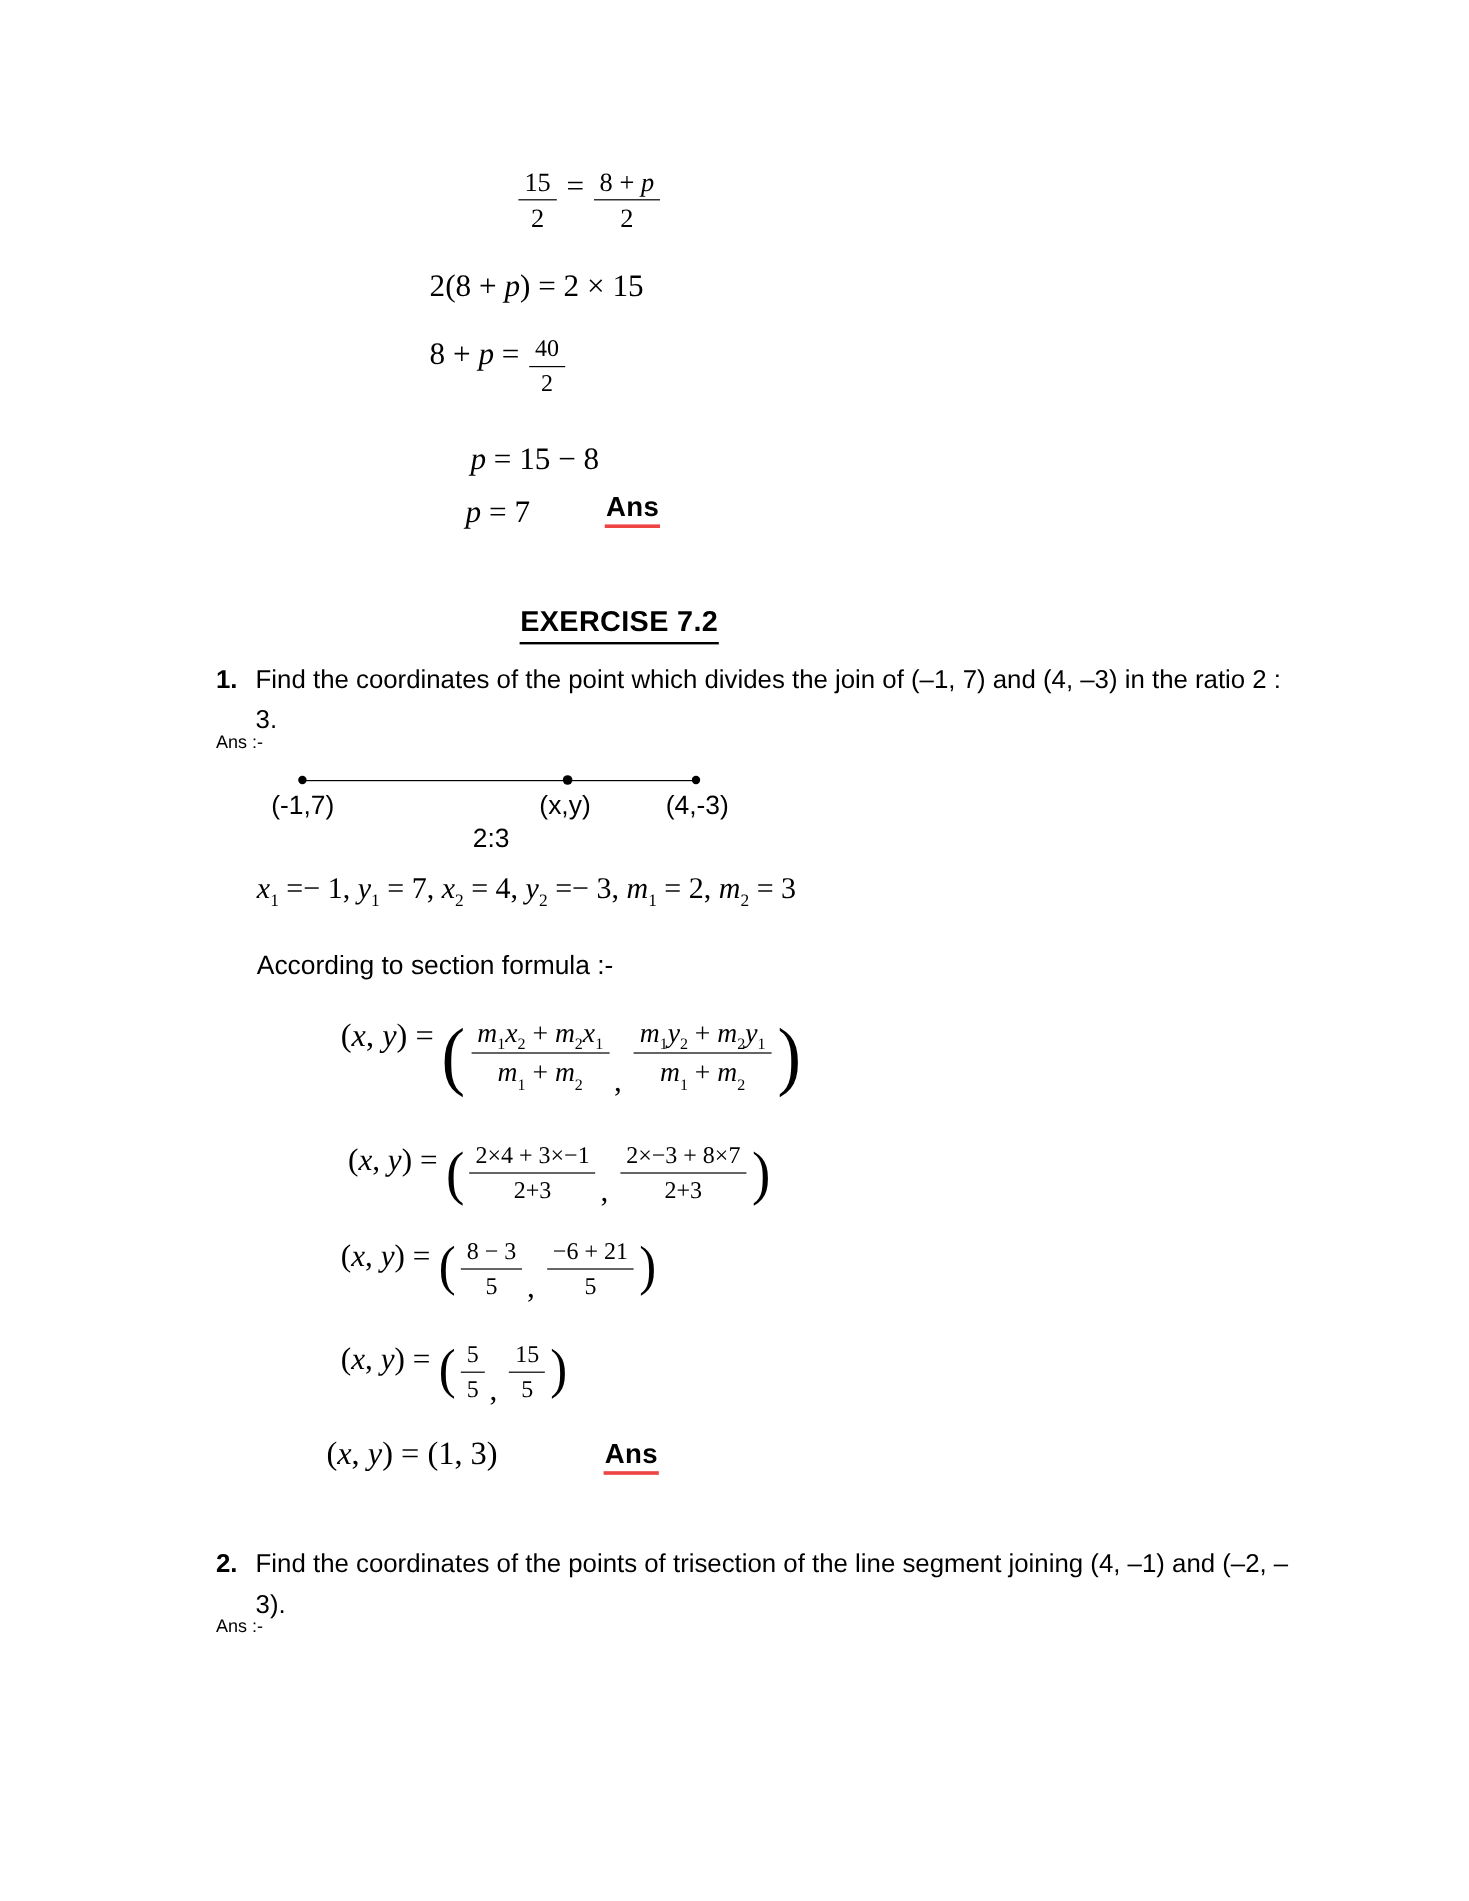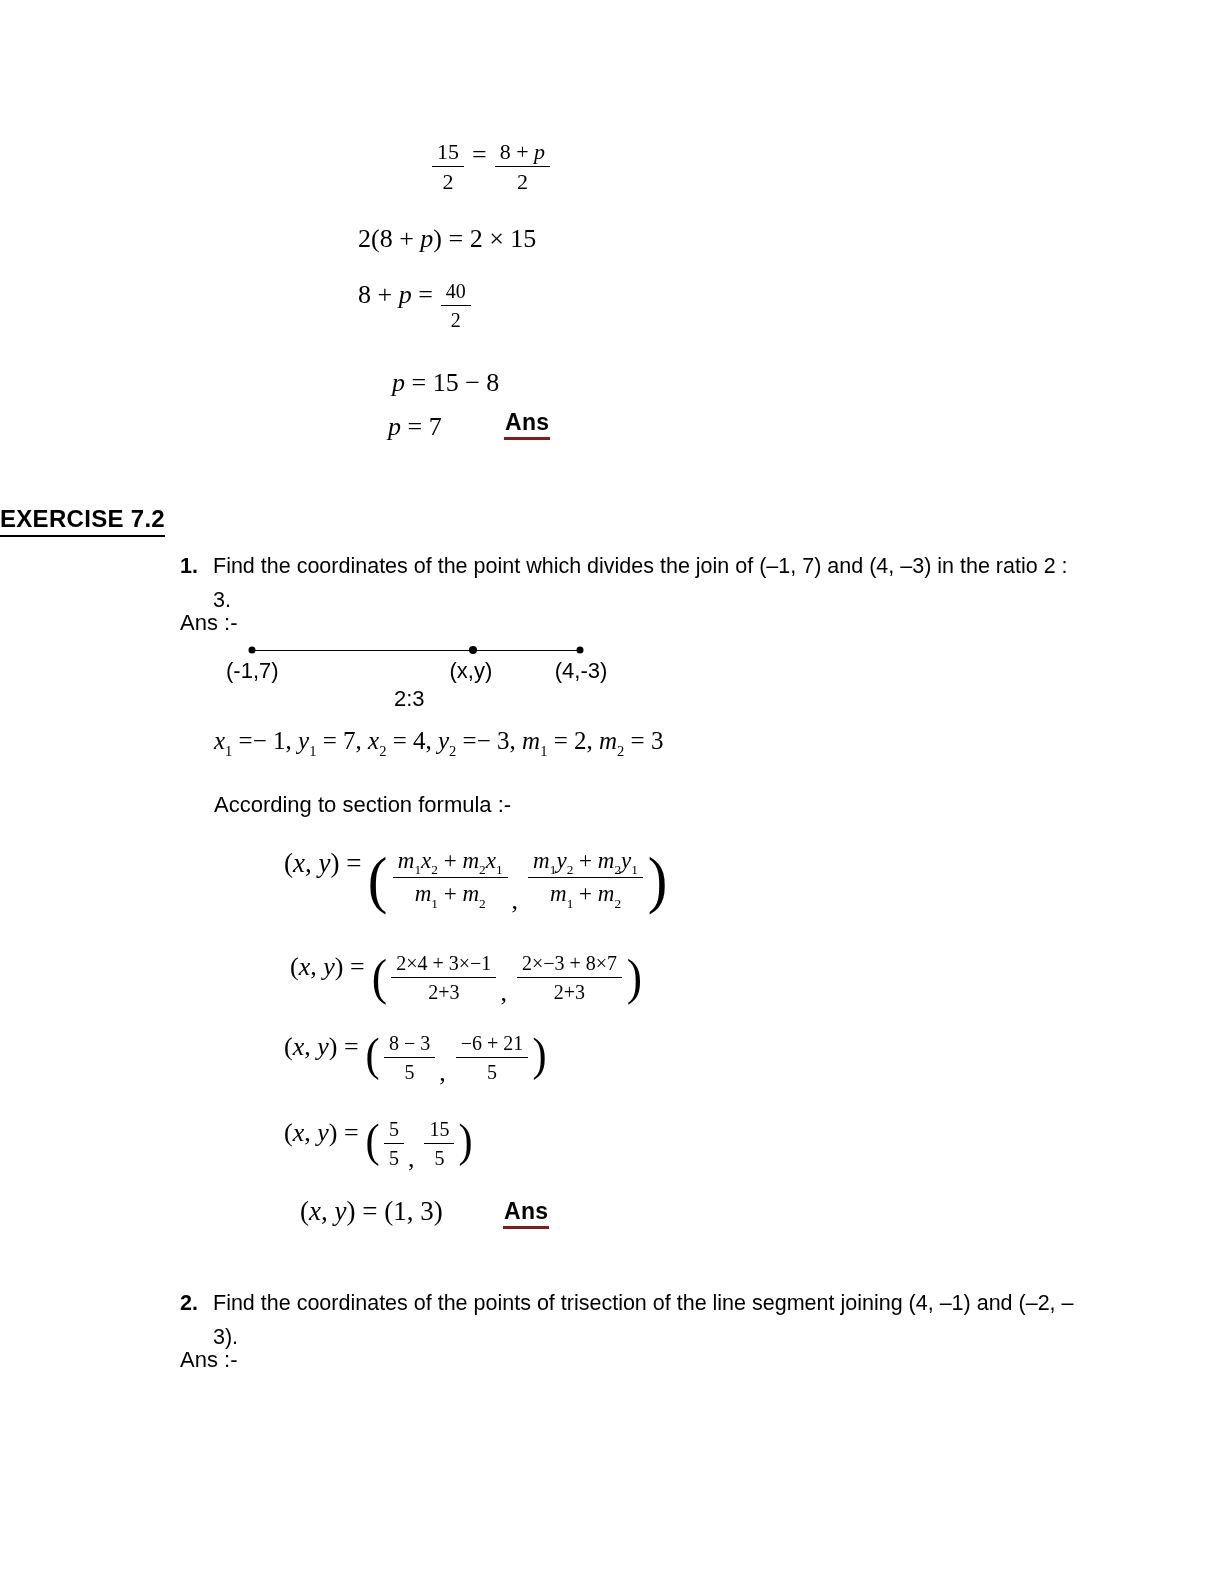--- a/index.html
+++ b/index.html
@@ -22,26 +22,26 @@
   .f20 .num,.f20 .den{font-size:20px;line-height:1.1;}
   .f23 .num,.f23 .den{font-size:23px;line-height:1.15;}
   .bp{font-family:"Liberation Serif","DejaVu Serif",serif;font-weight:400;line-height:1;transform:scaleX(0.92);}
   .bp-lg{font-size:64px;}
   .bp-md{font-size:50px;}
   .bp-sm{font-size:46px;}
   .mcomma{font-family:"Liberation Serif","DejaVu Serif",serif;font-size:26px;align-self:center;}
   .mcomma.lg{transform:translateY(21px);}
   .mcomma.md{transform:translateY(15px);}
   .gap6{margin-left:6px;} .gap8{margin-left:8px;} .gap10{margin-left:10px;} .gap4{margin-left:4px;}
-  .anstag{font-weight:bold;font-size:23px;border-bottom:3px solid #7f1d1d;padding:0 1px 1px;display:inline-block;letter-spacing:0.3px;}
+  .anstag{font-weight:bold;font-size:23px;border-bottom:3px solid #ef4444;padding:0 1px 1px;display:inline-block;letter-spacing:0.3px;}
   .heading{font-weight:bold;font-size:24px;border-bottom:2.6px solid #000;padding-bottom:2px;display:inline-block;letter-spacing:0.3px;}
   .qrow{display:flex;align-items:flex-start;}
   .qnum{width:33px;font-weight:bold;font-size:21.5px;line-height:34px;flex:none;}
   .qtext{flex:1;font-weight:normal;font-size:21.5px;line-height:34px;}
-  .anslbl{font-size:22px;}
+  .anslbl{font-size:15px;}
   .seglabel{position:absolute;font-size:22px;white-space:nowrap;}
   .segline{position:absolute;left:0;right:0;top:8px;border-top:1.6px solid #000;}
   .dot{position:absolute;top:8px;width:7px;height:7px;background:#000;border-radius:50%;transform:translate(-50%,-50%);}
   .slabel-sans{font-size:22px;}
 </style>
 </head>
 <body>
 
 <div>
 
@@ -65,21 +65,21 @@
       <span class="num">40</span>
       <span class="den">2</span>
     </span>
   </div>
 
   <div class="abs math m26" style="left:392px;top:368px;"><i>p</i> = 15 − 8</div>
 
   <div class="abs math m26" style="left:388px;top:412px;"><i>p</i> = 7</div>
   <span class="abs anstag" style="left:504px;top:409px;">Ans</span>
 
-  <div class="abs" style="left:0;top:505px;width:1032px;text-align:left;">
+  <div class="abs" style="left:0;top:505px;width:1032px;text-align:center;">
     <span class="heading">EXERCISE 7.2</span>
   </div>
 
   <div class="abs qrow" style="left:180px;top:549px;width:895px;">
     <div class="qnum">1.</div>
     <div class="qtext">Find the coordinates of the point which divides the join of (–1, 7) and (4, –3) in the ratio 2 : 3.</div>
   </div>
 
   <div class="abs anslbl" style="left:180px;top:610px;">Ans :-</div>
 
@@ -151,21 +151,21 @@
       <span class="den">5</span>
     </span>
     <span class="mcomma md gap4">,</span>
     <span class="frac f20 gap10">
       <span class="num">15</span>
       <span class="den">5</span>
     </span>
     <span class="bp bp-sm gap4">)</span>
   </div>
 
-  <div class="abs math m27" style="left:300px;top:1196px;">(<i>x</i>, <i>y</i>) = (1, 3)</div>
+  <div class="abs math m27" style="left:272px;top:1196px;">(<i>x</i>, <i>y</i>) = (1, 3)</div>
   <span class="abs anstag" style="left:503px;top:1198px;">Ans</span>
 
   <div class="abs qrow" style="left:180px;top:1286px;width:895px;">
     <div class="qnum">2.</div>
     <div class="qtext">Find the coordinates of the points of trisection of the line segment joining (4, –1) and (–2, –3).</div>
   </div>
 
   <div class="abs anslbl" style="left:180px;top:1347px;">Ans :-</div>
 
 </div>

